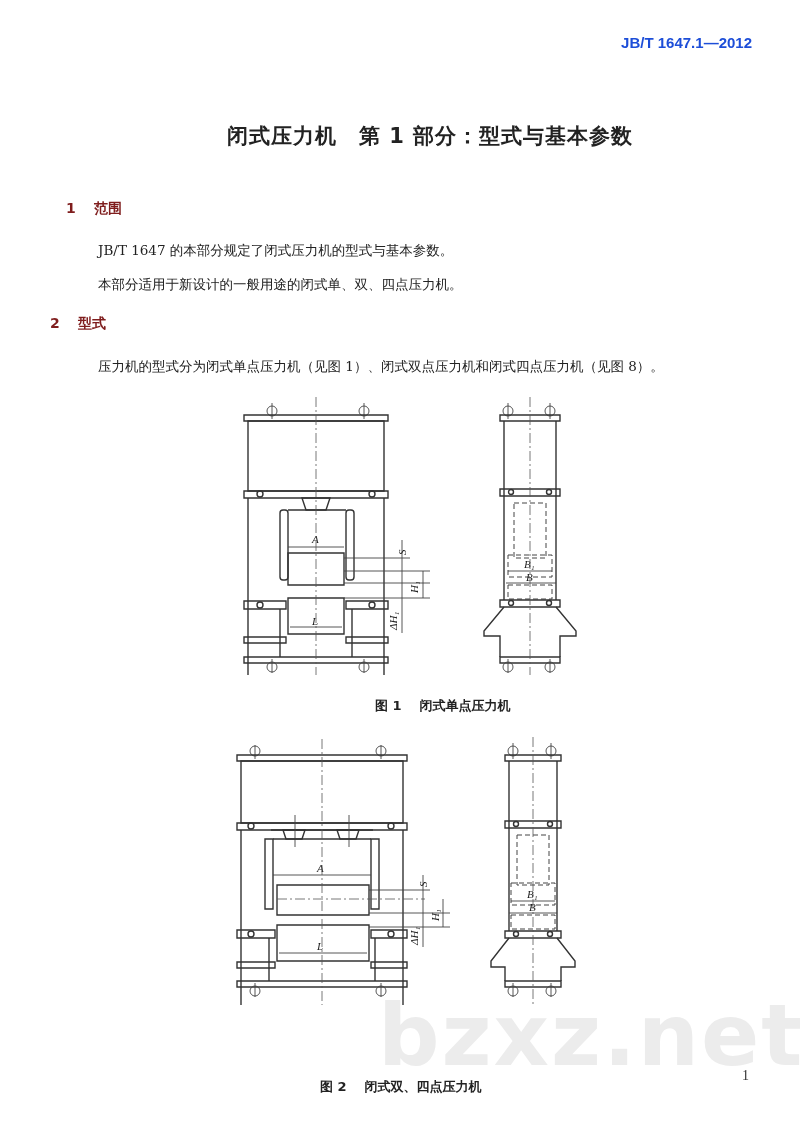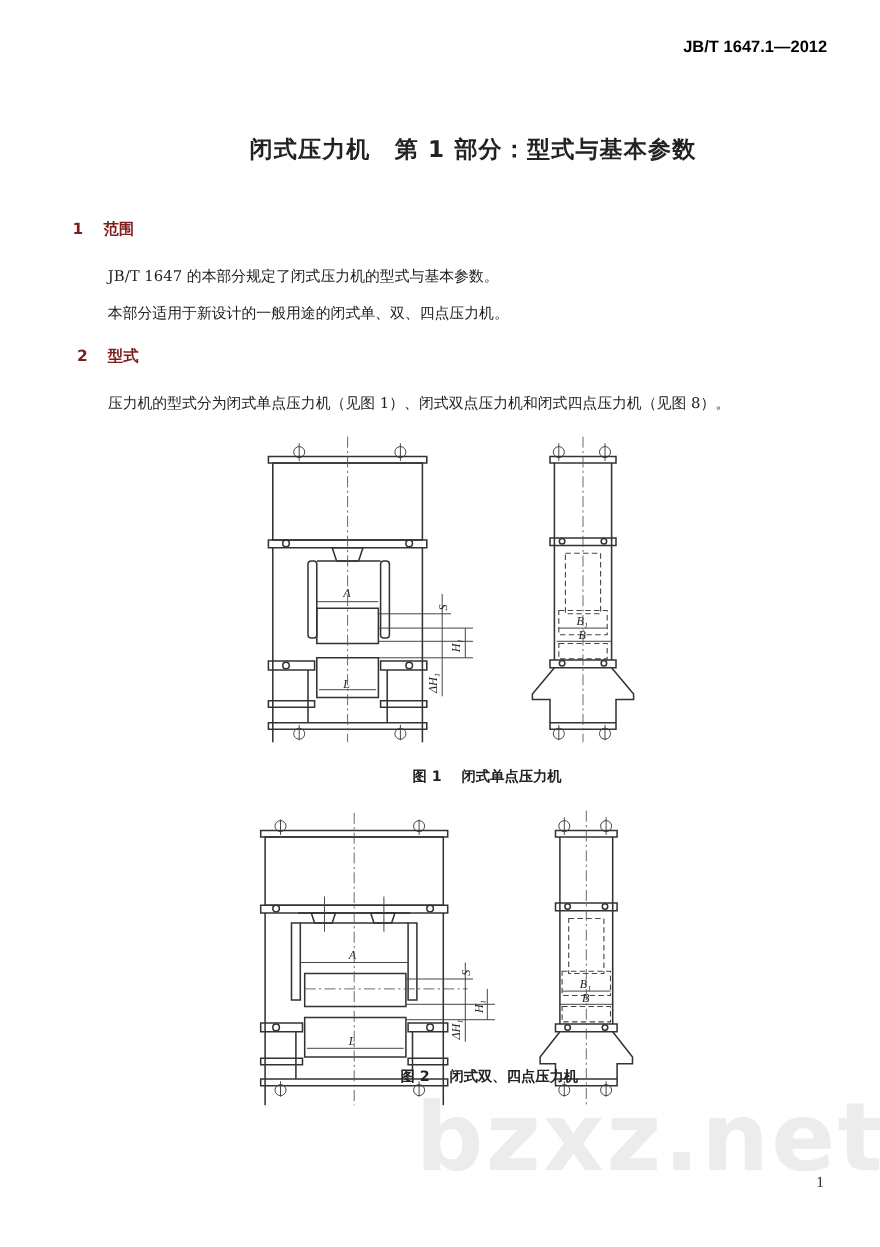--- a/index.html
+++ b/index.html
@@ -1,18 +1,18 @@
 <!DOCTYPE html>
 <html><head>
 <meta charset="utf-8">
 <style>
   html, body { margin: 0; padding: 0; background: #ffffff; }
   body { width: 800px; height: 1134px; position: relative; overflow: hidden; font-family: "DejaVu Sans", sans-serif; color: #1a1a1a; }
   .abs { position: absolute; }
-  .std-no { right: 48px; top: 34px; font-family: "Liberation Sans", sans-serif; font-weight: bold; font-size: 15px; color: #000000; }
+  .std-no { right: 48px; top: 34px; font-family: "Liberation Sans", sans-serif; font-weight: bold; font-size: 15px; color: #1d4ed8; }
   .title { left: 0; width: 800px; top: 122px; text-align: center; font-size: 21px; font-weight: bold; letter-spacing: 1px; color: #222; margin-left: 30px; }
   .sec { font-size: 14px; font-weight: bold; color: #7f1d1d; }
   .sec .num { display: inline-block; width: 28px; }
   .para { font-family: "DejaVu Serif", serif; font-size: 13.5px; color: #222; }
   .cap { font-size: 13px; font-weight: bold; color: #222; }
   .cap .num { margin-right: 18px; }
   .watermark { left: 378px; top: 985px; font-family: "DejaVu Sans", sans-serif; font-weight: bold; font-size: 86px; color: #ececec; letter-spacing: 2px; }
   .page-no { left: 742px; top: 1068px; font-family: "Liberation Serif", serif; font-size: 14px; color: #333; }
   svg { position: absolute; }
   svg * { vector-effect: non-scaling-stroke; }
@@ -28,21 +28,21 @@
 <div class="abs std-no">JB/T 1647.1—2012</div>
 
 <div class="abs title">闭式压力机　第 1 部分：型式与基本参数</div>
 
 <div class="abs sec" style="left:66px; top:200px;">
   <span class="num">1</span><span>范围</span>
 </div>
 <div class="abs para" style="left:98px; top:242px;text-align:right;">JB/T 1647 的本部分规定了闭式压力机的型式与基本参数。</div>
 <div class="abs para" style="left:98px; top:276px;">本部分适用于新设计的一般用途的闭式单、双、四点压力机。</div>
 
-<div class="abs sec" style="left:70px; top:315px;">
+<div class="abs sec" style="left:50px; top:315px;">
   <span class="num">2</span><span>型式</span>
 </div>
 <div class="abs para" style="left:98px; top:358px;">压力机的型式分为闭式单点压力机（见图 1）、闭式双点压力机和闭式四点压力机（见图 8）。</div>
 
 <svg style="left:230px; top:395px;" width="220" height="280" viewBox="0 0 220 280">
 
   <line class="thin" x1="42" y1="8" x2="42" y2="24"></line>
     <circle class="thin" cx="42" cy="16" r="5"></circle>
   <line class="thin" x1="134" y1="8" x2="134" y2="24"></line>
     <circle class="thin" cx="134" cy="16" r="5"></circle>
@@ -212,17 +212,17 @@
   <rect class="ln" x="20" y="246" width="56" height="6"></rect>
   <line class="thin" x1="28" y1="248" x2="28" y2="262"></line>
     <circle class="thin" cx="28" cy="256" r="5"></circle>
   <line class="thin" x1="66" y1="248" x2="66" y2="262"></line>
     <circle class="thin" cx="66" cy="256" r="5"></circle>
   <line class="cl" x1="48" y1="2" x2="48" y2="270"></line>
 </svg>
 
 <div class="abs watermark">bzxz.net</div>
 
-<div class="abs cap" style="left:320px; top:970px;margin-left:44px;">
+<div class="abs cap" style="left:320px; top:1078px;">
   <span class="num">图 2</span><span>闭式双、四点压力机</span>
 </div>
 
 <div class="abs page-no">1</div>
 
 </body></html>

